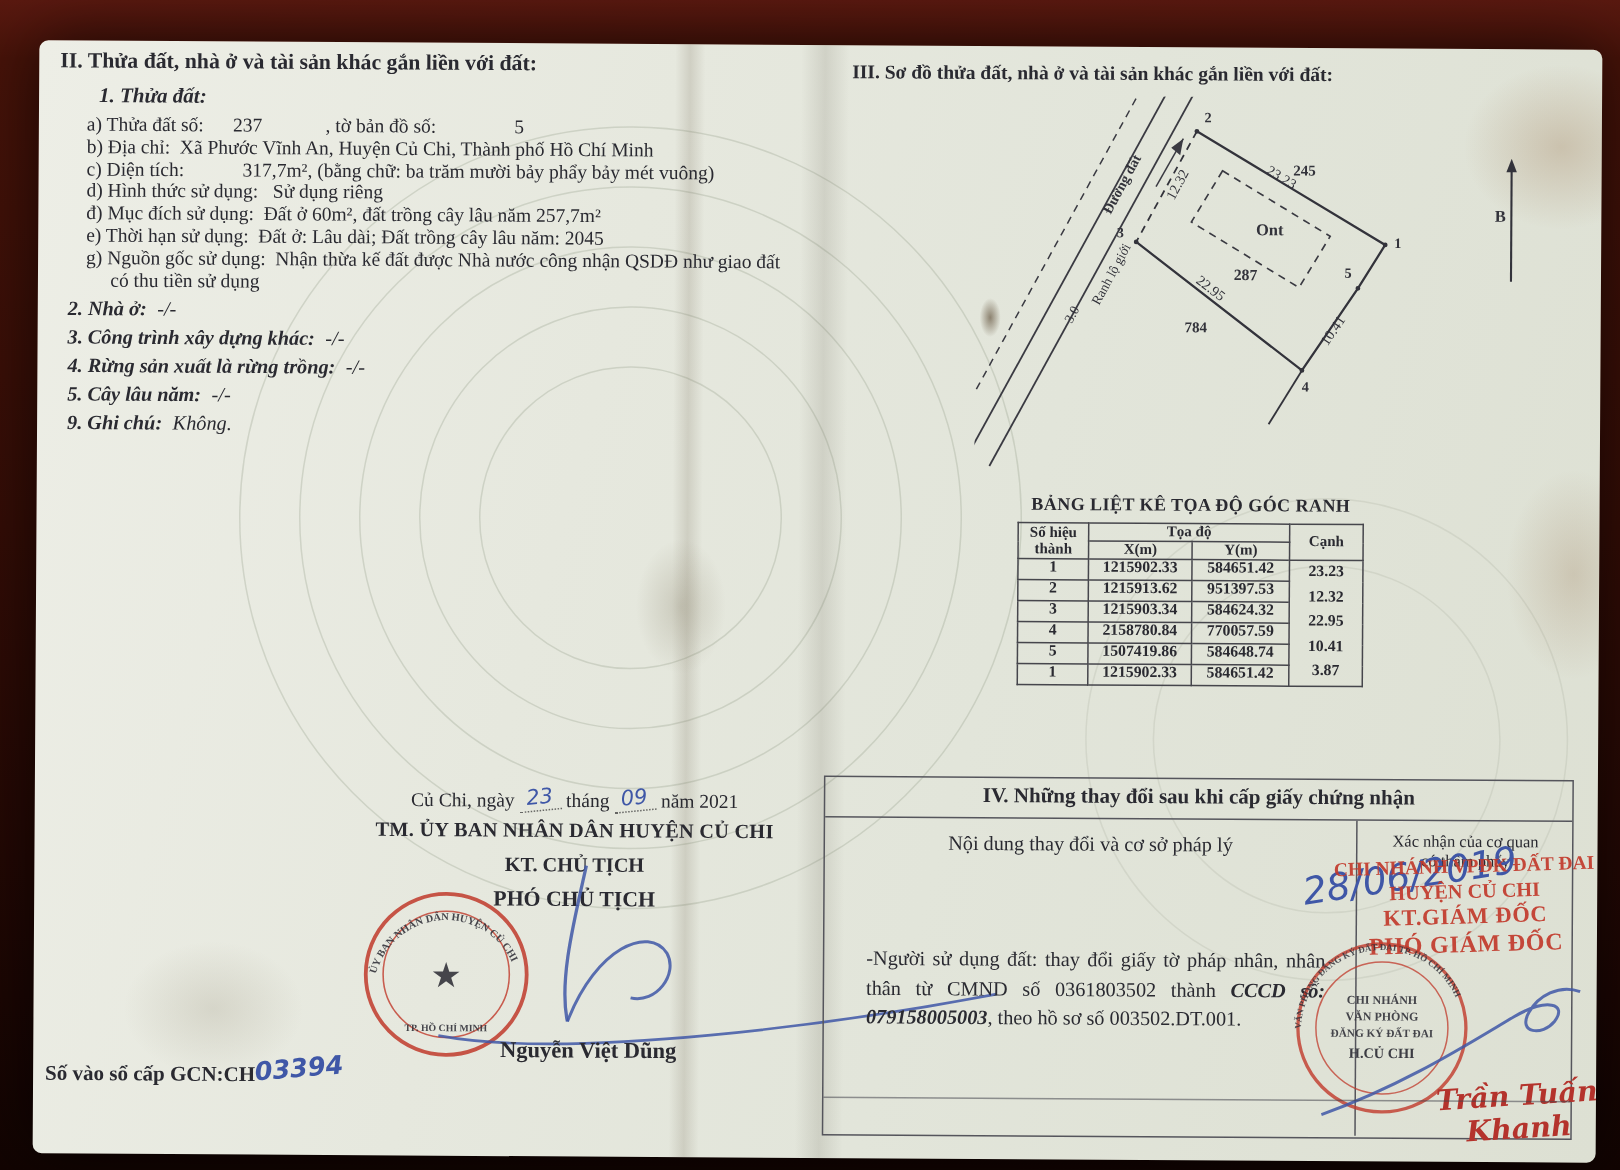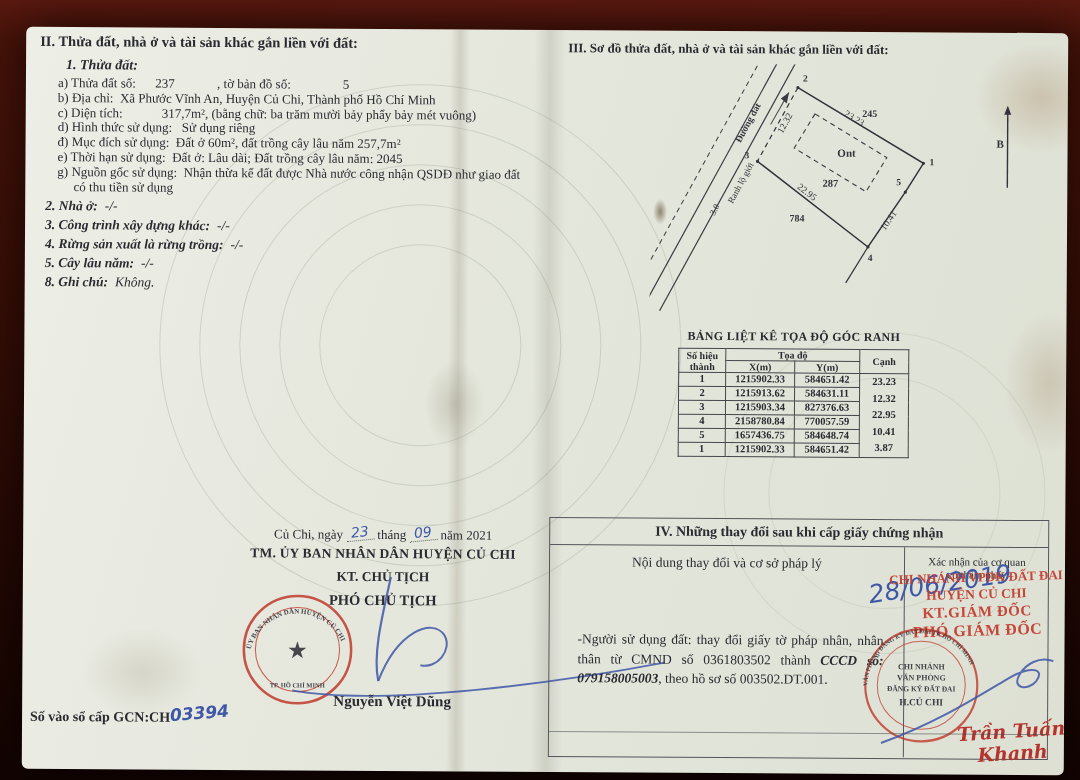--- a/index.html
+++ b/index.html
@@ -94,21 +94,21 @@
     <div class="fline">c) Diện tích:            317,7m², (bằng chữ: ba trăm mười bảy phẩy bảy mét vuông)</div>
     <div class="fline">d) Hình thức sử dụng:   Sử dụng riêng</div>
     <div class="fline">đ) Mục đích sử dụng:  Đất ở 60m², đất trồng cây lâu năm 257,7m²</div>
     <div class="fline">e) Thời hạn sử dụng:  Đất ở: Lâu dài; Đất trồng cây lâu năm: 2045</div>
     <div class="fline">g) Nguồn gốc sử dụng:  Nhận thừa kế đất được Nhà nước công nhận QSDĐ như giao đất
      có thu tiền sử dụng</div>
     <div class="nline"><span class="nlabel">2. Nhà ở:</span><span class="nval">-/-</span></div>
     <div class="nline"><span class="nlabel">3. Công trình xây dựng khác:</span><span class="nval">-/-</span></div>
     <div class="nline"><span class="nlabel">4. Rừng sản xuất là rừng trồng:</span><span class="nval">-/-</span></div>
     <div class="nline"><span class="nlabel">5. Cây lâu năm:</span><span class="nval">-/-</span></div>
-    <div class="nline"><span class="nlabel">8. Ghi chú:</span><span class="nval">Không.</span></div>
+    <div class="nline"><span class="nlabel">9. Ghi chú:</span><span class="nval">Không.</span></div>
   </div>
 
   <div class="sigblock">
     <div class="dateline">
       <span>Củ Chi, ngày</span>
       <span class="hw hwdm">23</span>
       <span>tháng</span>
       <span class="hw hwdm">09</span>
       <span>năm 2021</span>
     </div>
@@ -213,35 +213,35 @@
               <div>12.32</div>
               <div>22.95</div>
               <div>10.41</div>
               <div>3.87</div>
             </div>
           </td>
         </tr>
         <tr>
               <td>2</td>
               <td>1215913.62</td>
-              <td>584631.11</td>
+              <td>951397.53</td>
             </tr>
         <tr>
               <td>3</td>
               <td>1215903.34</td>
-              <td>827376.63</td>
+              <td>584624.32</td>
             </tr>
         <tr>
               <td>4</td>
               <td>2158780.84</td>
               <td>770057.59</td>
             </tr>
         <tr>
               <td>5</td>
-              <td>1657436.75</td>
+              <td>1507419.86</td>
               <td>584648.74</td>
             </tr>
         <tr>
               <td>1</td>
               <td>1215902.33</td>
               <td>584651.42</td>
             </tr>
       </tbody>
     </table>
   </div>

